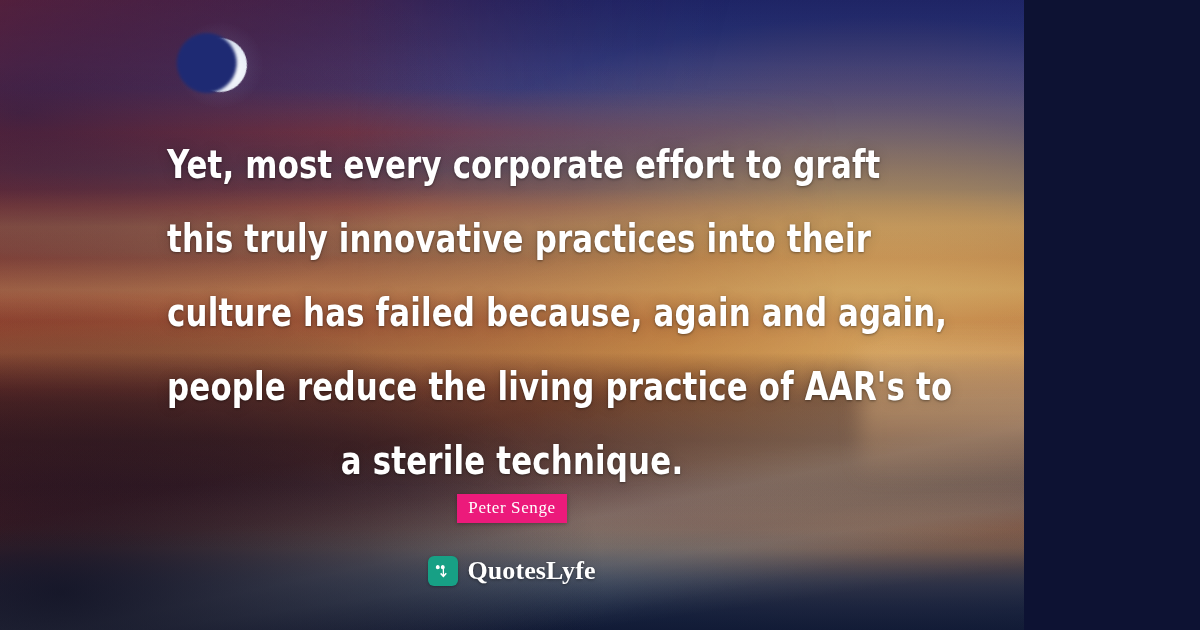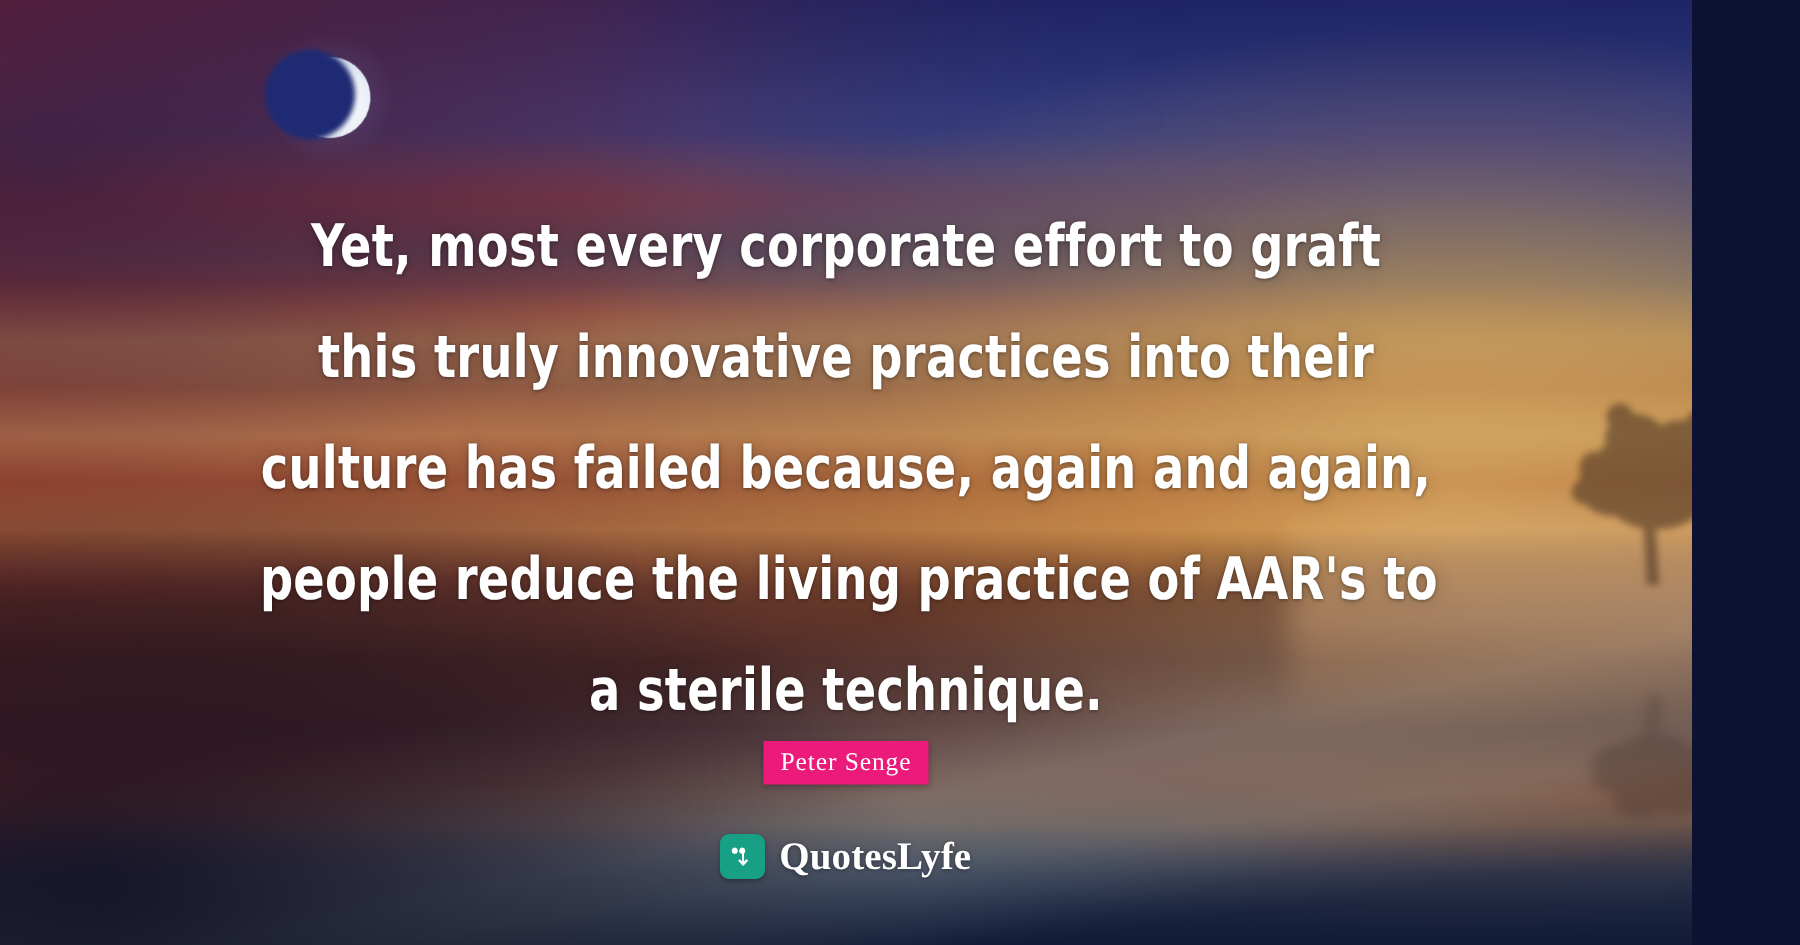--- a/index.html
+++ b/index.html
@@ -7,21 +7,21 @@
 
   html, body {
     width:1200px; height:630px;
     overflow:hidden;
     background:#0d1233;
     font-family:"Liberation Sans", sans-serif;
   }
 
   #card {
     position:relative;
-    width:1128px; height:630px;
+    width:1024px; height:630px;
     overflow:hidden;
     isolation:isolate;
   }
 
   
   .bg-layer { position:absolute; inset:0; }
 
   
   #bg-base {
     background:linear-gradient(to bottom,

